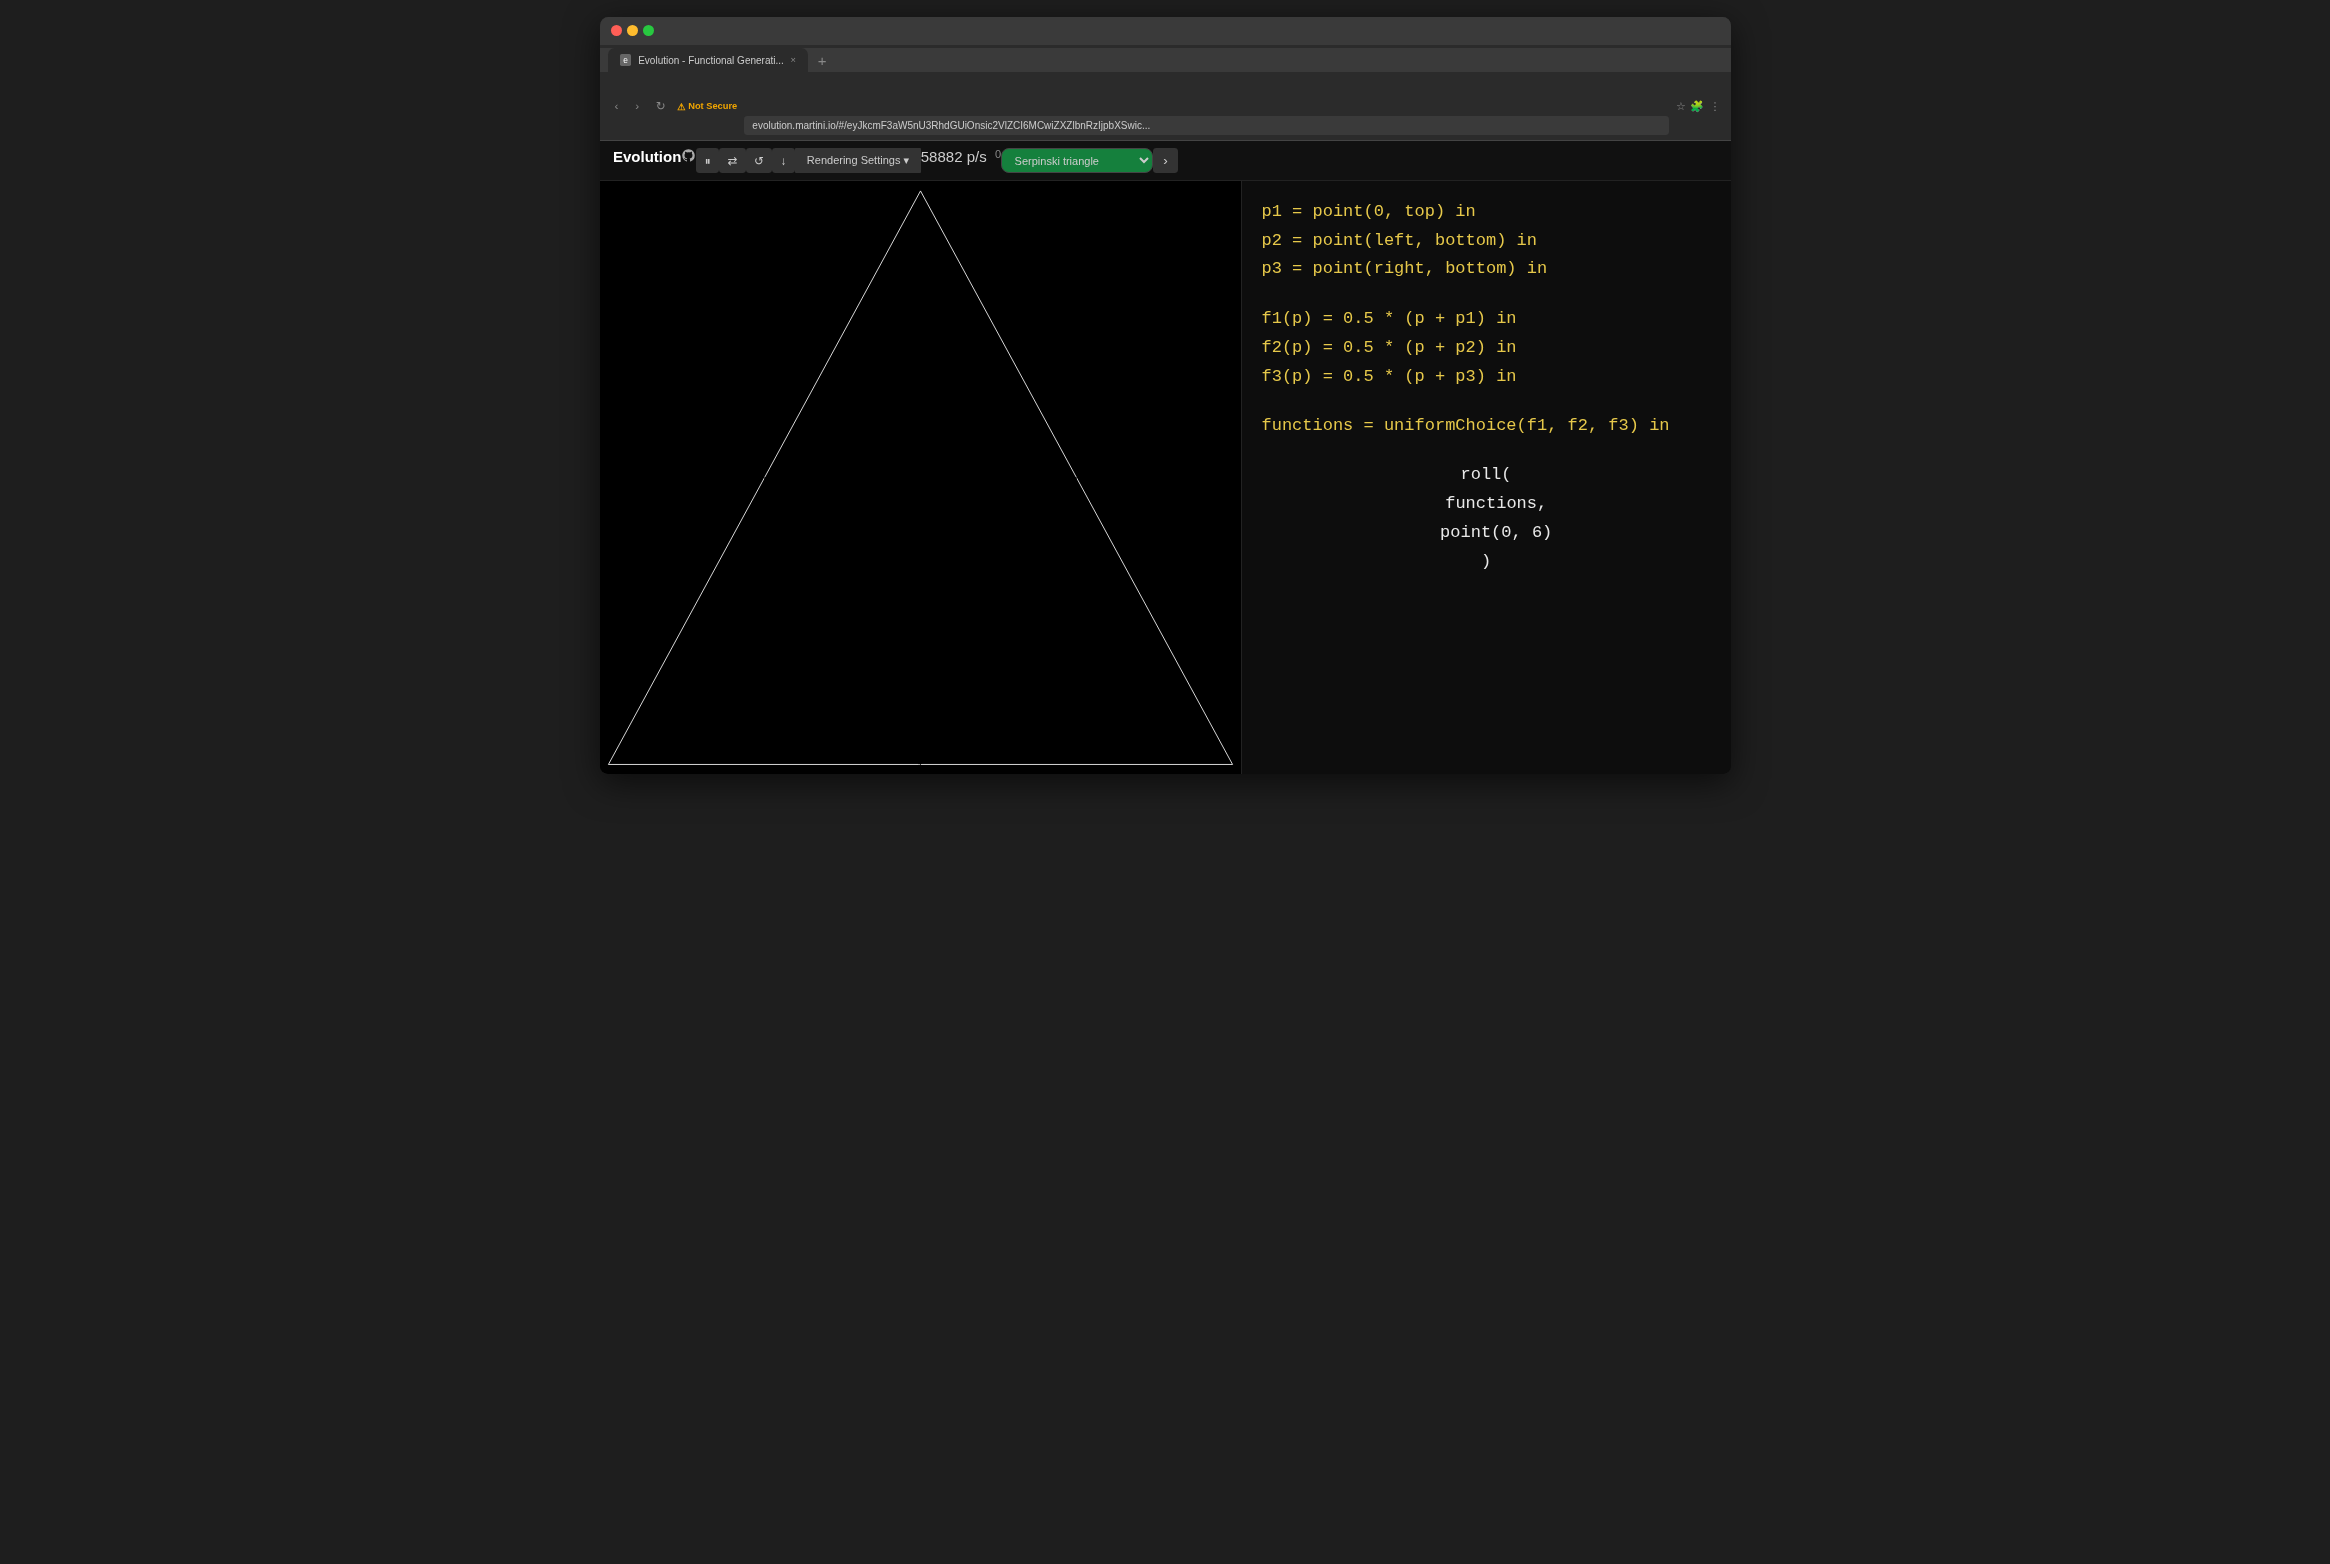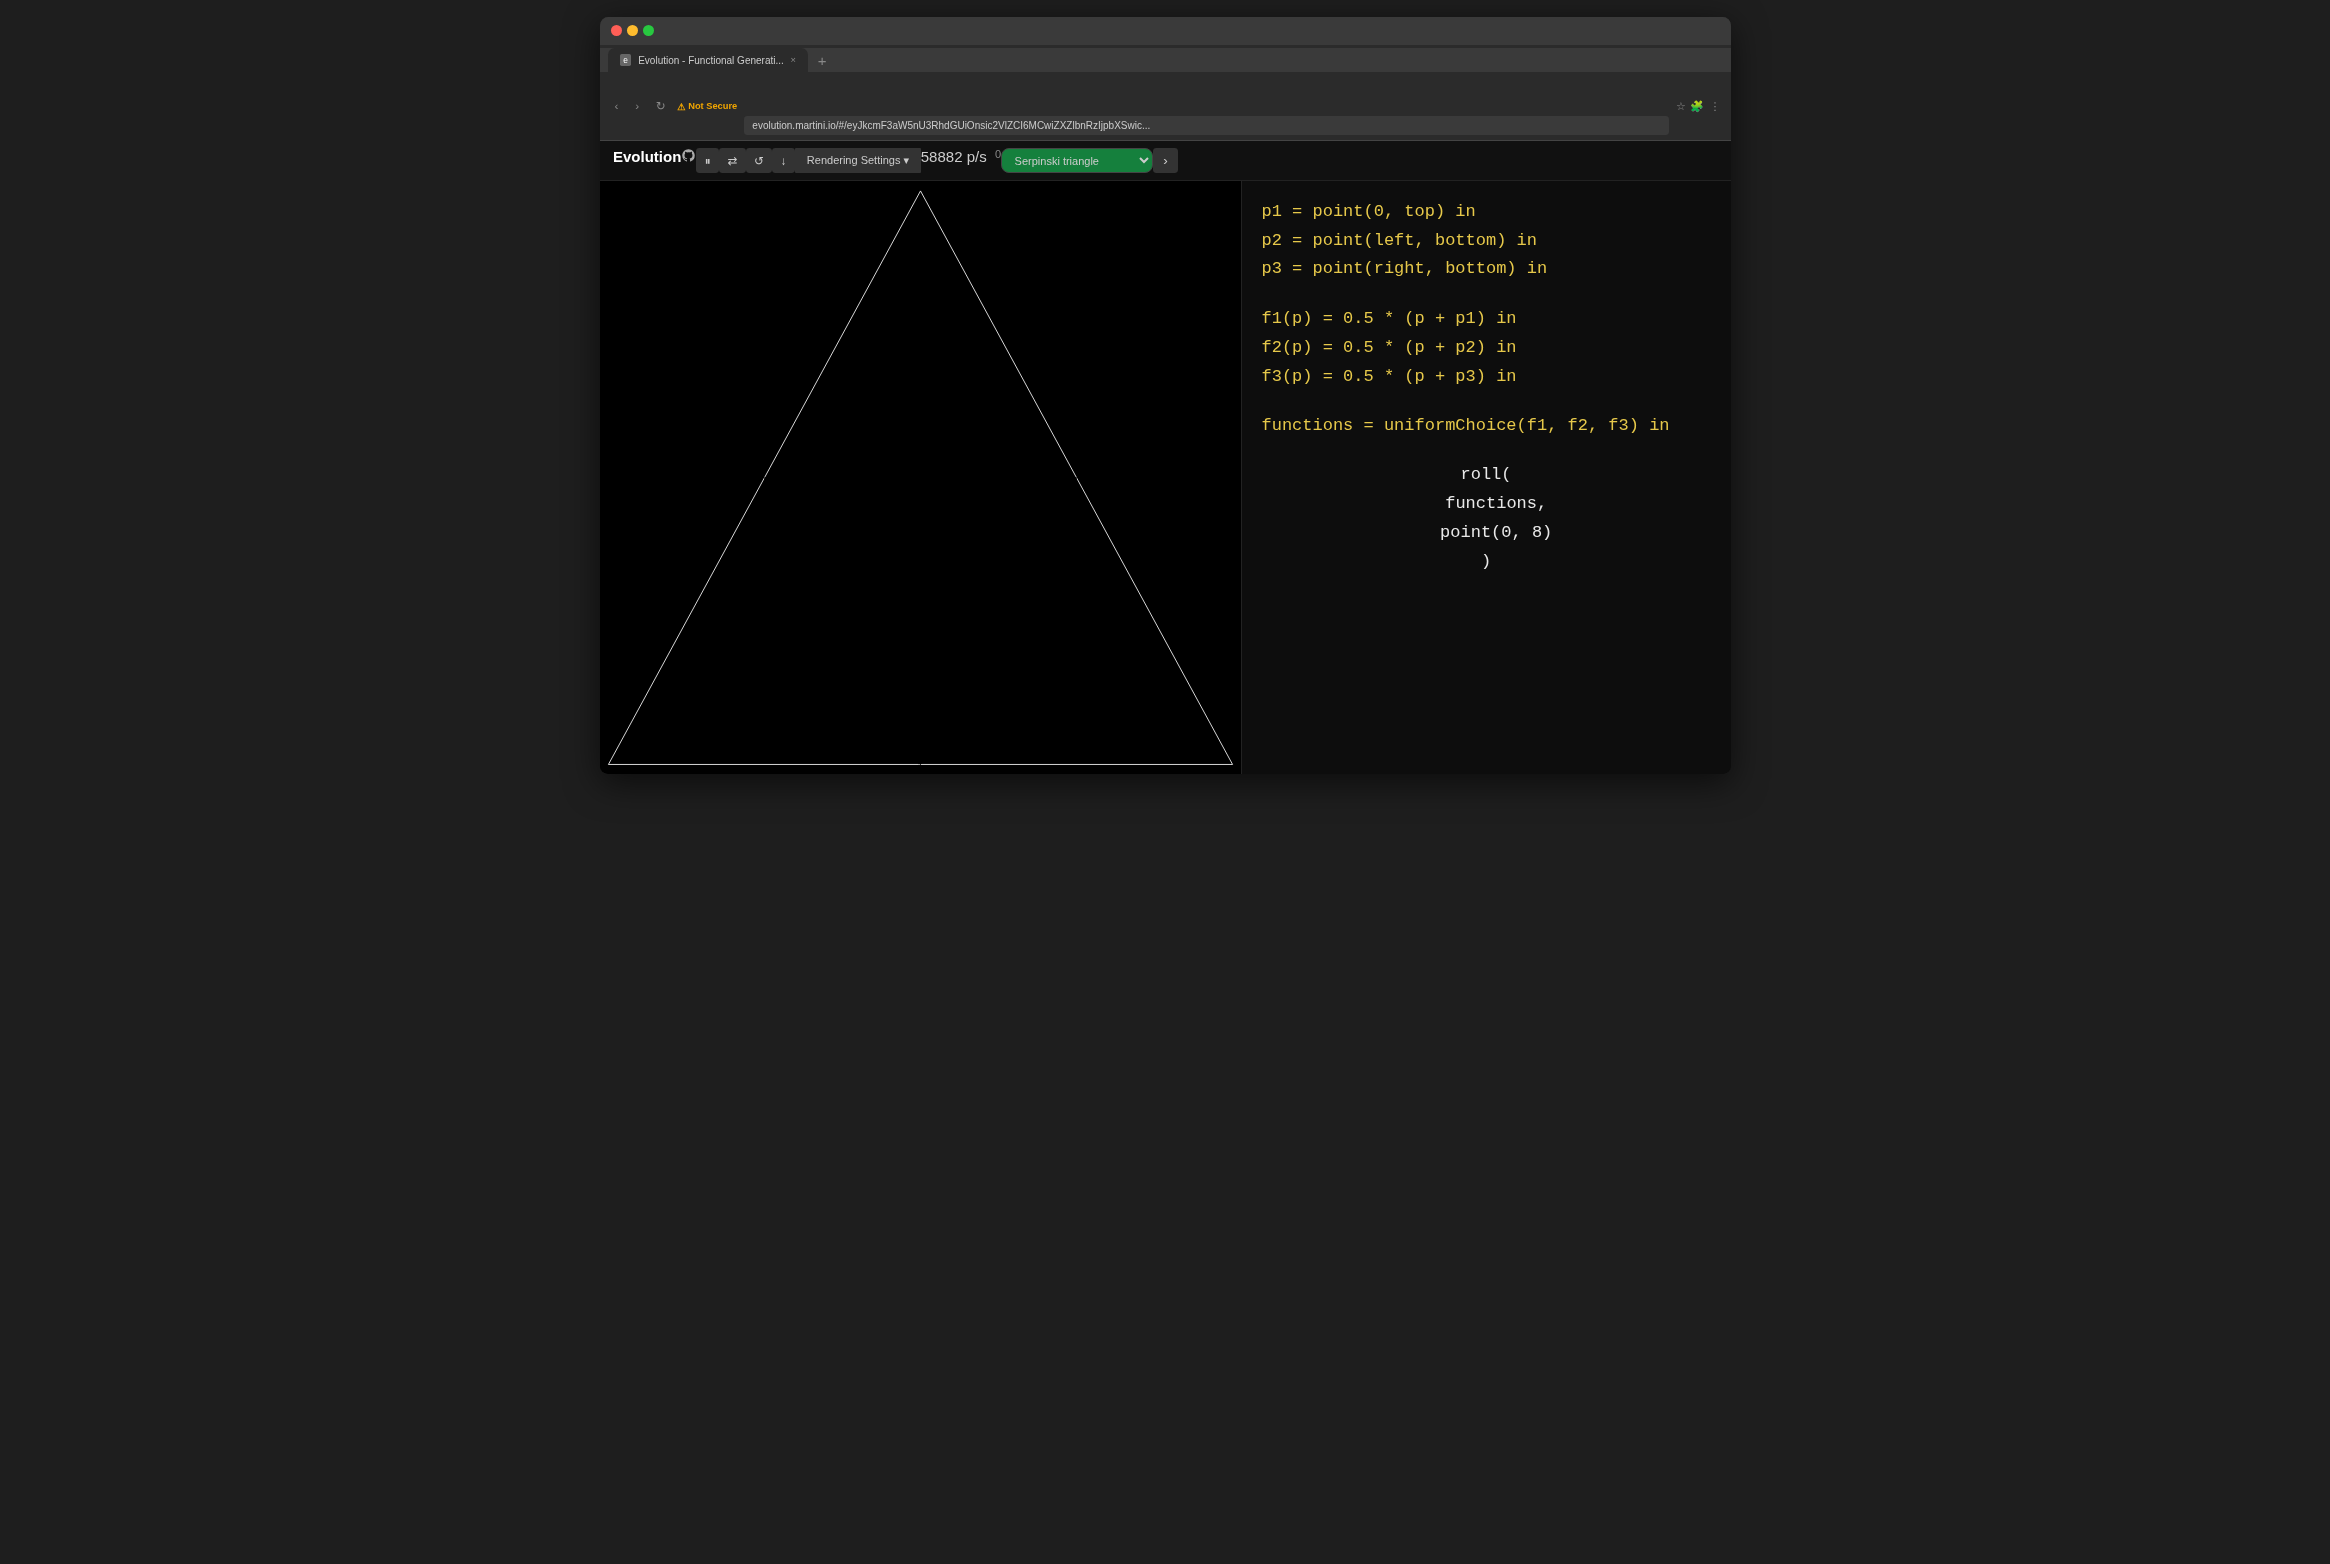--- a/index.html
+++ b/index.html
@@ -292,19 +292,19 @@
         <span class="code-line kw-var">p3 = point(right, bottom) in</span>
         <span class="code-empty"></span>
         <span class="code-line kw-fn">f1(p) = 0.5 * (p + p1) in</span>
         <span class="code-line kw-fn">f2(p) = 0.5 * (p + p2) in</span>
         <span class="code-line kw-fn">f3(p) = 0.5 * (p + p3) in</span>
         <span class="code-empty"></span>
         <span class="code-line kw-var">functions = uniformChoice(f1, f2, f3) in</span>
         <span class="code-empty"></span>
         <span class="code-line code-white">roll(</span>
         <span class="code-line code-white">  functions,</span>
-        <span class="code-line code-white">  point(0, 8)</span>
+        <span class="code-line code-white">  point(0, 6)</span>
         <span class="code-line code-white">)</span>
       </div>
     </div>
   </div>
 </div>
 
 
 </body></html>

